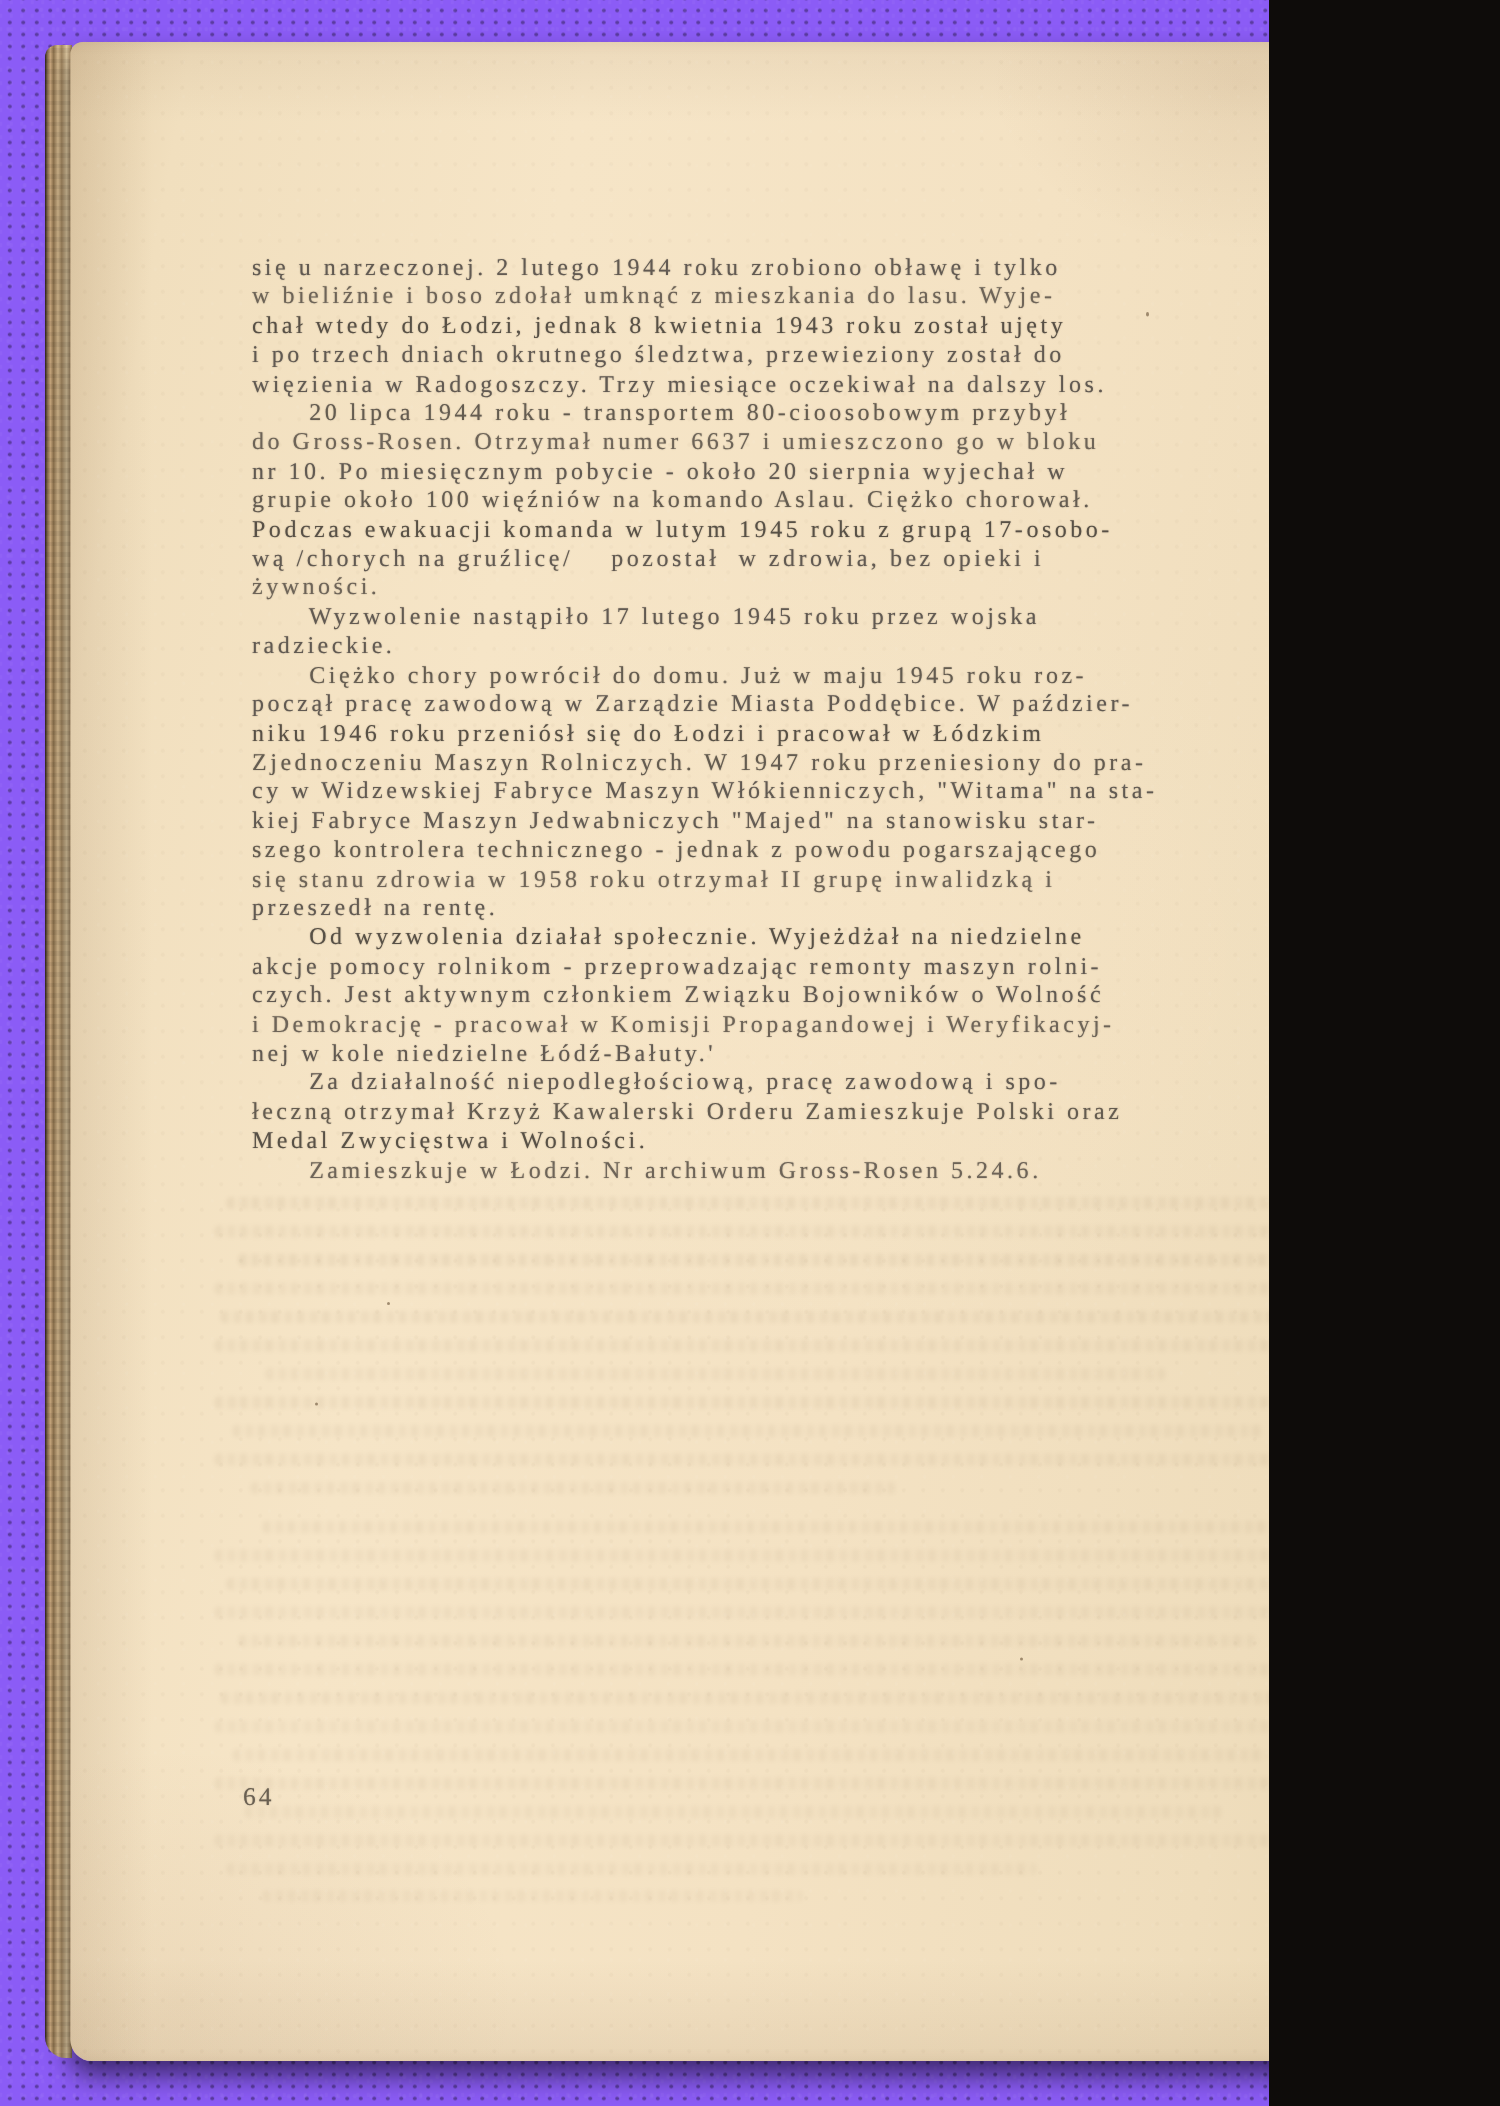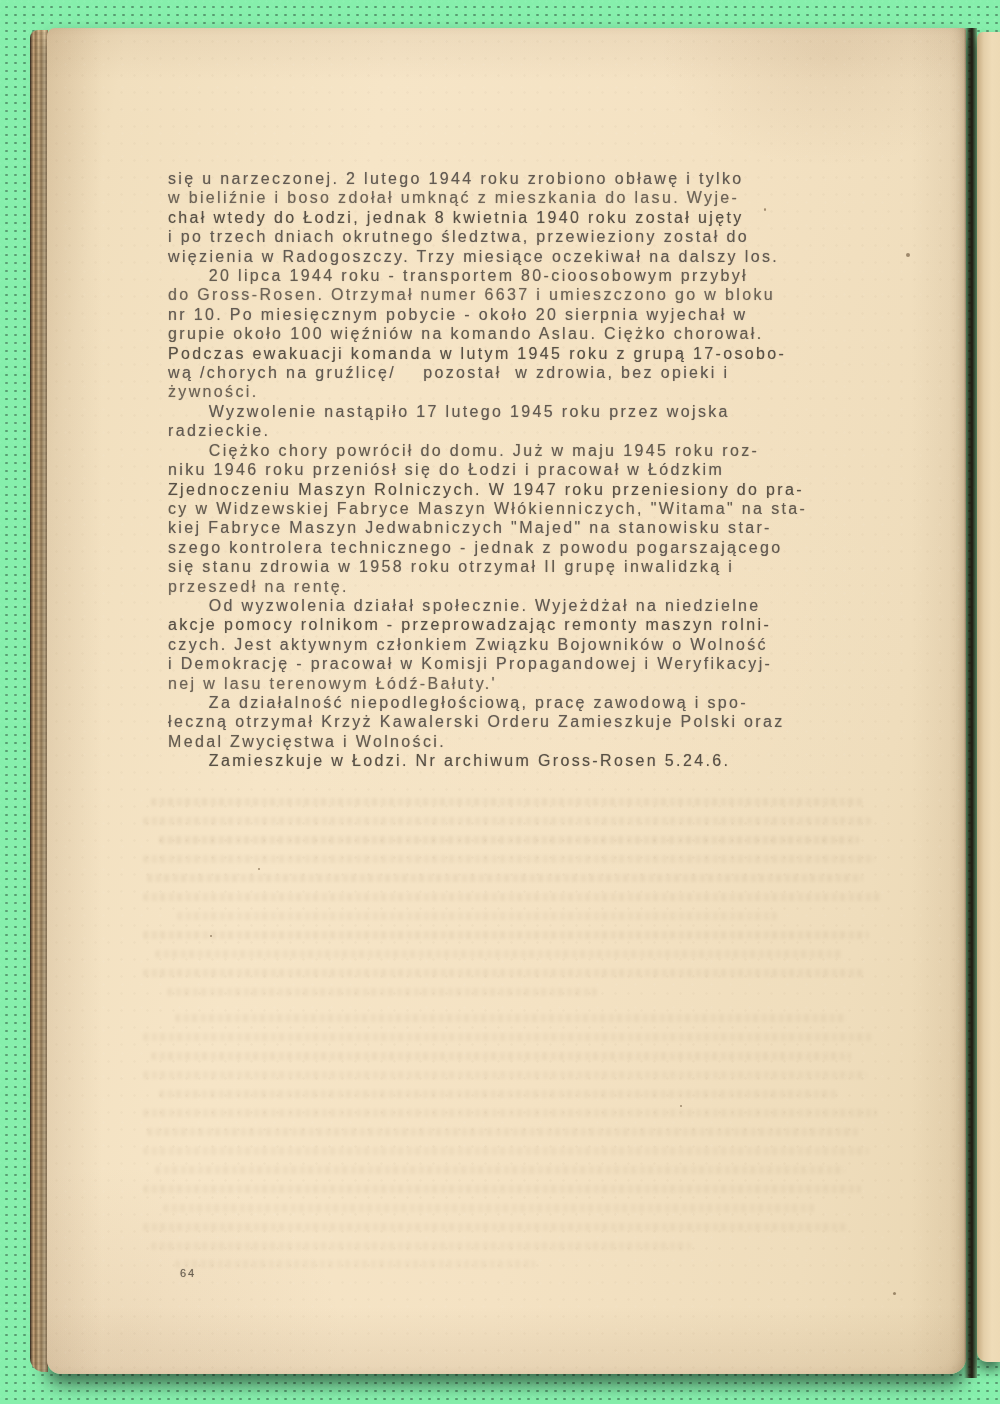--- a/index.html
+++ b/index.html
@@ -1,19 +1,19 @@
 <!DOCTYPE html>
 <html><head>
 <meta charset="utf-8">
 <style>
   html,body{margin:0;padding:0;background:#0e0c0a;}
   .scene{
-    position:relative;width:1000px;height:1404px;overflow:hidden;
-    background-color:#86efac;
-    font-family:Liberation Sans, sans-serif;
+    position:relative;width:846px;height:1404px;overflow:hidden;
+    background-color:#8b5cf6;
+    font-family:Liberation Serif, serif;
   }
   
   .scene::before{
     content:"";position:absolute;inset:0;
     background-image:
       radial-gradient(rgba(255,255,255,.045) 1px, transparent 1.5px),
       radial-gradient(rgba(255,255,255,.03) 1px, transparent 1.3px),
       radial-gradient(rgba(0,0,0,.35) 1px, transparent 1.6px);
     background-size:11px 13px,7px 9px,9px 8px;
     background-position:0 0,4px 6px,2px 3px;
@@ -74,24 +74,23 @@
   .text-line:nth-child(7n+3){color:#4d463d;}
   
   .ghost-line{
     position:absolute;height:8px;border-radius:3px;
     background:repeating-linear-gradient(90deg,
       rgba(130,103,72,.55) 0 5px, rgba(130,103,72,.08) 5px 9px,
       rgba(130,103,72,.45) 9px 14px, rgba(130,103,72,.05) 14px 17px);
     filter:blur(1.5px);
   }
   .page-number{
-    position:absolute;left:115px;top:1239px;
-    font-size:11px;letter-spacing:2px;color:#6a6052;
+    position:absolute;left:115px;top:1160px;
+    font-size:17px;letter-spacing:2px;color:#6a6052;
     text-shadow:0 0 1px rgba(106,96,82,.5);
-    margin-left:18px;
   }
   .speck{position:absolute;border-radius:50%;background:rgba(90,65,40,.55);}
   
   .gutter{
     position:absolute;left:964px;top:28px;width:13px;height:1350px;
     background:linear-gradient(90deg, rgba(40,28,16,0) 0%, rgba(35,24,14,.8) 40%,
       rgba(28,19,11,.95) 62%, rgba(70,52,32,.35) 100%);
   }
   
   .next-page{
@@ -135,45 +134,46 @@
         <div class="ghost-line" style="top: 1157px; left: 96px; width: 718px; opacity: 0.13;"></div>
         <div class="ghost-line" style="top: 1176px; left: 116px; width: 652px; opacity: 0.11;"></div>
         <div class="ghost-line" style="top: 1195px; left: 96px; width: 704px; opacity: 0.12;"></div>
         <div class="ghost-line" style="top: 1214px; left: 104px; width: 540px; opacity: 0.11;"></div>
         <div class="ghost-line" style="top: 1232px; left: 128px; width: 360px; opacity: 0.1;"></div>
       </div>
 
     <div class="text-block">
         <div class="text-line">się u narzeczonej. 2 lutego 1944 roku zrobiono obławę i tylko</div>
         <div class="text-line">w bieliźnie i boso zdołał umknąć z mieszkania do lasu. Wyje-</div>
-        <div class="text-line">chał wtedy do Łodzi, jednak 8 kwietnia 1940 roku został ujęty</div>
+        <div class="text-line">chał wtedy do Łodzi, jednak 8 kwietnia 1943 roku został ujęty</div>
         <div class="text-line">i po trzech dniach okrutnego śledztwa, przewieziony został do</div>
         <div class="text-line">więzienia w Radogoszczy. Trzy miesiące oczekiwał na dalszy los.</div>
         <div class="text-line">      20 lipca 1944 roku - transportem 80-cioosobowym przybył</div>
         <div class="text-line">do Gross-Rosen. Otrzymał numer 6637 i umieszczono go w bloku</div>
         <div class="text-line">nr 10. Po miesięcznym pobycie - około 20 sierpnia wyjechał w</div>
         <div class="text-line">grupie około 100 więźniów na komando Aslau. Ciężko chorował.</div>
         <div class="text-line">Podczas ewakuacji komanda w lutym 1945 roku z grupą 17-osobo-</div>
         <div class="text-line">wą /chorych na gruźlicę/    pozostał  w zdrowia, bez opieki i</div>
         <div class="text-line">żywności.</div>
         <div class="text-line">      Wyzwolenie nastąpiło 17 lutego 1945 roku przez wojska</div>
         <div class="text-line">radzieckie.</div>
         <div class="text-line">      Ciężko chory powrócił do domu. Już w maju 1945 roku roz-</div>
+        <div class="text-line">począł pracę zawodową w Zarządzie Miasta Poddębice. W paździer-</div>
         <div class="text-line">niku 1946 roku przeniósł się do Łodzi i pracował w Łódzkim</div>
         <div class="text-line">Zjednoczeniu Maszyn Rolniczych. W 1947 roku przeniesiony do pra-</div>
         <div class="text-line">cy w Widzewskiej Fabryce Maszyn Włókienniczych, "Witama" na sta-</div>
         <div class="text-line">kiej Fabryce Maszyn Jedwabniczych "Majed" na stanowisku star-</div>
         <div class="text-line">szego kontrolera technicznego - jednak z powodu pogarszającego</div>
         <div class="text-line">się stanu zdrowia w 1958 roku otrzymał II grupę inwalidzką i</div>
         <div class="text-line">przeszedł na rentę.</div>
         <div class="text-line">      Od wyzwolenia działał społecznie. Wyjeżdżał na niedzielne</div>
         <div class="text-line">akcje pomocy rolnikom - przeprowadzając remonty maszyn rolni-</div>
         <div class="text-line">czych. Jest aktywnym członkiem Związku Bojowników o Wolność</div>
         <div class="text-line">i Demokrację - pracował w Komisji Propagandowej i Weryfikacyj-</div>
-        <div class="text-line">nej w lasu terenowym Łódź-Bałuty.'</div>
+        <div class="text-line">nej w kole niedzielne Łódź-Bałuty.'</div>
         <div class="text-line">      Za działalność niepodległościową, pracę zawodową i spo-</div>
         <div class="text-line">łeczną otrzymał Krzyż Kawalerski Orderu Zamieszkuje Polski oraz</div>
         <div class="text-line">Medal Zwycięstwa i Wolności.</div>
         <div class="text-line">      Zamieszkuje w Łodzi. Nr archiwum Gross-Rosen 5.24.6.</div>
       </div>
 
     <div class="page-number">64</div>
 
     <div class="speck" style="left:859px;top:225px;width:4px;height:4px;"></div>
     <div class="speck" style="left:846px;top:1264px;width:3px;height:3px;"></div>

